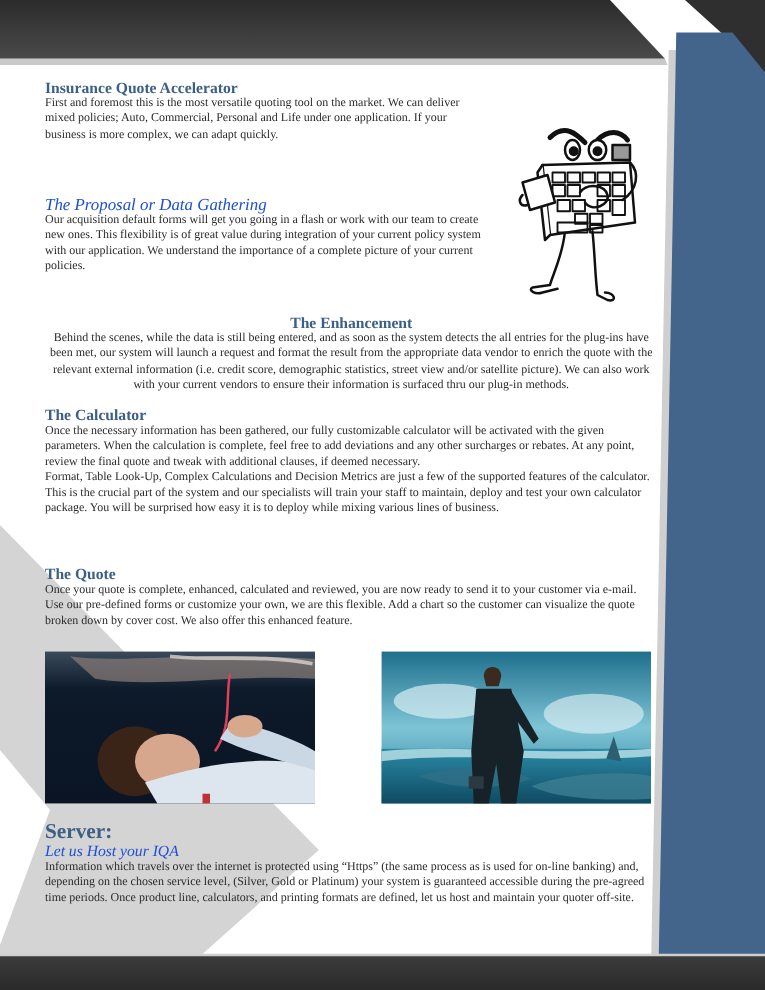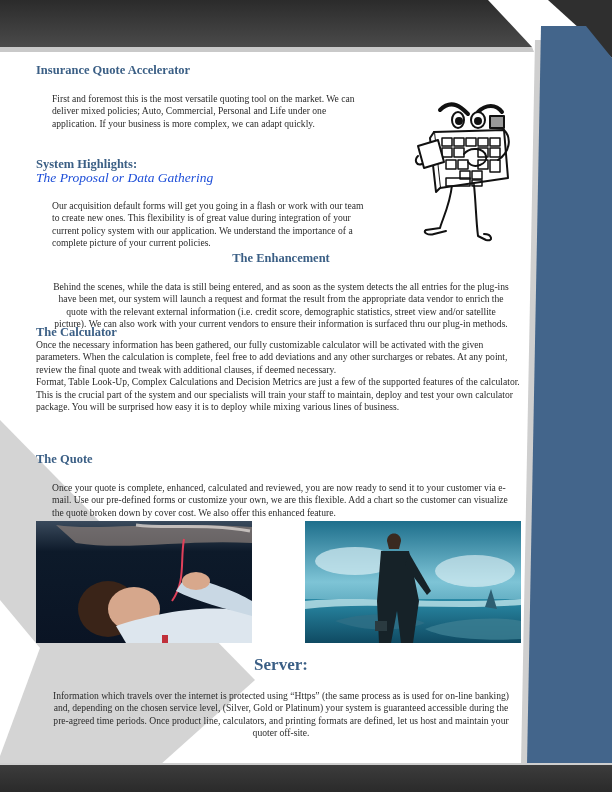--- a/index.html
+++ b/index.html
@@ -4,21 +4,21 @@
 <style>
   html, body { margin:0; padding:0; }
   body { width:612px; height:792px; position:relative; overflow:hidden; background:#ffffff;
          font-family:"DejaVu Serif", "Liberation Serif", serif; color:#2a2a2a; }
   .bg-layer { position:absolute; left:0; top:0; width:612px; height:792px; }
   .page { position:absolute; left:0; top:0; width:612px; height:792px; }
   .block { position:absolute; left:36px; }
   h2 { margin:0; font-family:"Liberation Serif", serif; font-weight:bold; color:#3b5f85; font-size:12.5px; line-height:14px; }
   h2.big { font-size:17px; line-height:18px; }
   .sub { margin:0; font-family:"Liberation Serif", serif; font-style:italic; color:#1d4ed8; font-size:13.5px; line-height:13px; }
-  p { margin:16px; font-family:"Liberation Serif", serif; font-size:9.6px; line-height:12.4px; color:#2b2b2b; }
+  p { margin:0; font-family:"Liberation Serif", serif; font-size:9.6px; line-height:12.4px; color:#2b2b2b; }
   p + p { margin-top:4px; }
   .photo { position:absolute; overflow:hidden; }
 </style>
 </head>
 <body>
 
 <svg class="bg-layer" viewBox="0 0 612 792" width="612" height="792">
   <defs>
     <linearGradient id="hdr" x1="0" y1="0" x2="0" y2="1">
       <stop offset="0" stop-color="#2b2b2b"></stop>
@@ -93,21 +93,20 @@
 
       <path d="M6 56 L 26 50 L 32 72 L 12 78 Z" fill="#fff"></path>
       <path d="M6 66 C 2 70, 4 76, 10 74"></path>
 
       <path d="M52 64 C 58 56, 72 58, 74 66 C 76 74, 62 80, 56 72"></path>
       <path d="M92 40 C 100 48, 98 62, 86 70"></path>
     </g>
   </svg>
 
   <div class="block" style="top:157px; width:350px;">
-    <h2>System Highlights:</h2>
     <div class="sub">The Proposal or Data Gathering</div>
     <p>Our acquisition default forms will get you going in a flash or work with our team to create new ones. This flexibility is of great value during integration of your current policy system with our application. We understand the importance of a complete picture of your current policies.</p>
   </div>
 
   <div class="block" style="top:251px; width:490px;text-align:center;">
     <h2>The Enhancement</h2>
     <p>Behind the scenes, while the data is still being entered, and as soon as the system detects the all entries for the plug-ins have been met, our system will launch a request and format the result from the appropriate data vendor to enrich the quote with the relevant external information (i.e. credit score, demographic statistics, street view and/or satellite picture). We can also work with your current vendors to ensure their information is surfaced thru our plug-in methods.</p>
   </div>
 
   <div class="block" style="top:325px; width:490px;">
@@ -164,18 +163,19 @@
       <path d="M30 100 C 60 90, 100 92, 120 102 C 100 110, 60 112, 30 100 Z" fill="#2f6f86" opacity="0.8"></path>
       <path d="M120 108 C 150 96, 200 96, 216 100 L 216 118 C 180 120, 140 118, 120 108 Z" fill="#3a7c90" opacity="0.85"></path>
       <path d="M180 86 L 186 68 L 192 88 Z" fill="#2d5e72"></path>
       <path d="M82 20 C 82 10, 96 10, 96 20 L 94 28 L 84 28 Z" fill="#3a2a20"></path>
       <path d="M76 30 L 104 30 L 114 80 L 108 122 L 96 122 L 92 90 L 86 122 L 74 122 L 72 80 Z" fill="#162228"></path>
       <path d="M104 32 L 126 70 L 122 74 L 100 44 Z" fill="#162228"></path>
       <rect x="70" y="100" width="12" height="10" fill="#2a3a40"></rect>
     </svg>
   </div>
 
-  <div class="block" style="top:656px; width:490px;text-align:center;">
+  <div class="block" style="top:656px; width:490px;">
     <h2 class="big">Server:</h2>
+    <div class="sub" style="font-size:12.5px; line-height:14px;">Let us Host your IQA</div>
     <p>Information which travels over the internet is protected using “Https” (the same process as is used for on-line banking) and, depending on the chosen service level, (Silver, Gold or Platinum) your system is guaranteed accessible during the pre-agreed time periods. Once product line, calculators, and printing formats are defined, let us host and maintain your quoter off-site.</p>
   </div>
 
 </div>
 
 </body></html>

